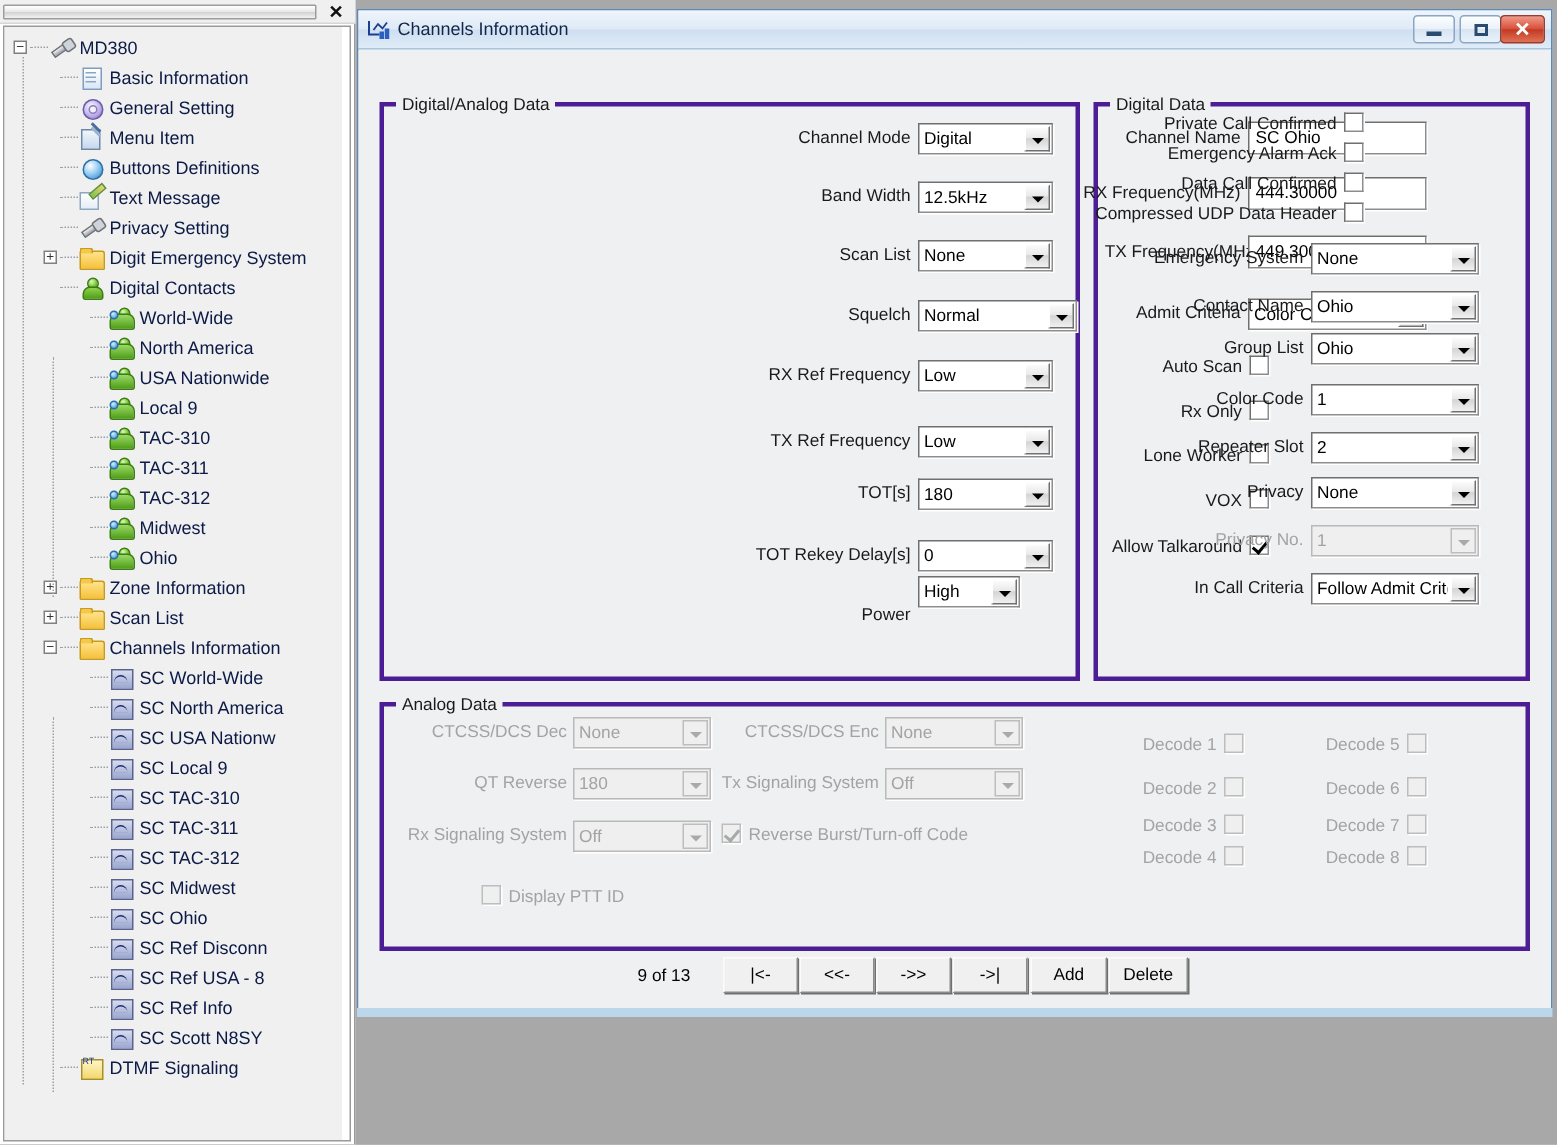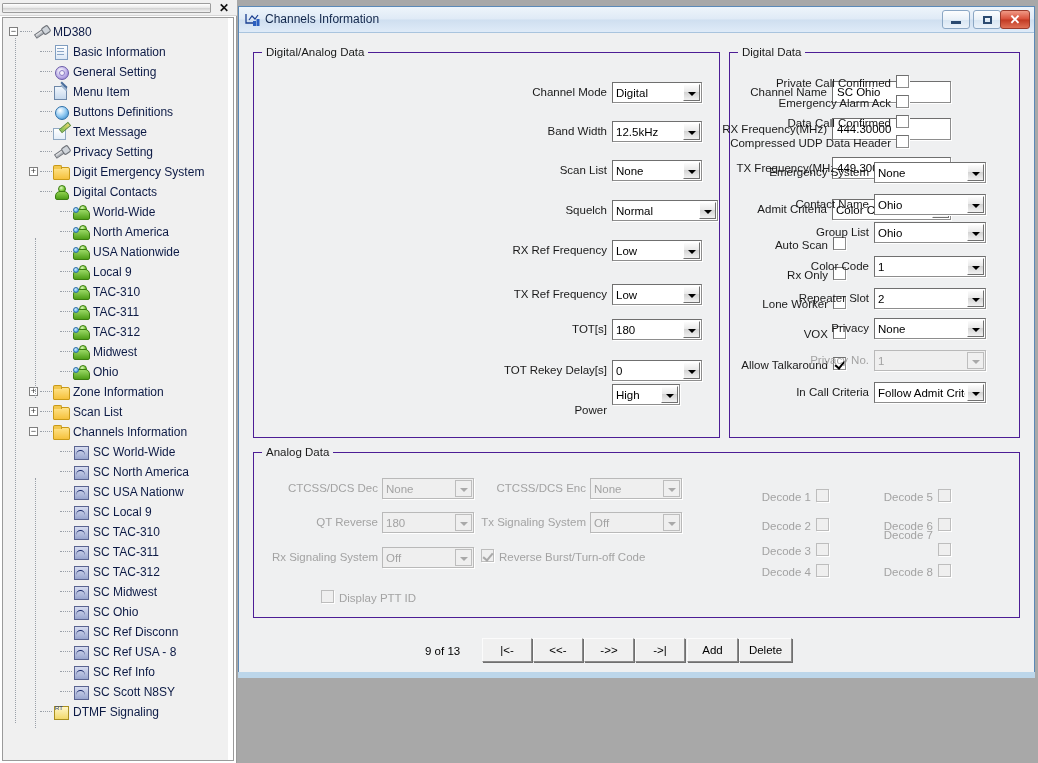--- a/index.html
+++ b/index.html
@@ -228,22 +228,23 @@
   }
   #btn-close .wglyph { color: #fff; font-weight: bold; font-size: 13px; }
   .minbar { width: 10px; height: 3px; background: #2b4a70; margin-top: 6px; }
   .maxbox { width: 9px; height: 8px; border: 2px solid #2b4a70; }
 
   #dlgbody { position: absolute; left: 0; top: 27px; width: 795px; height: 643px; background: #eff0f1; }
 
   
   .gbox {
     position: absolute;
-    border: 1px solid #4c1d95;
+    border: 3px solid #4c1d95;
     background: transparent;
+    margin-top: 16px;
   }
   .glegend {
     position: absolute; top: -7px; left: 8px; padding: 0 4px;
     background: #eff0f1; font-size: 11.5px; color: #1a1a1a;
   }
 
   .lbl {
     position: absolute; font-size: 11.5px; color: #1a1a1a;
     text-align: right; white-space: nowrap; line-height: 14px;
   }
@@ -583,21 +584,21 @@
           <div class="lbl dis" style="right:223px; top:485px;">Decode 2</div>
           <div class="cbox dis" style="left:577px; top:484px;"></div>
           <div class="lbl dis" style="right:223px; top:510px;">Decode 3</div>
           <div class="cbox dis" style="left:577px; top:509px;"></div>
           <div class="lbl dis" style="right:223px; top:531px;">Decode 4</div>
           <div class="cbox dis" style="left:577px; top:530px;"></div>
           <div class="lbl dis" style="right:101px; top:456px;">Decode 5</div>
           <div class="cbox dis" style="left:699px; top:455px;"></div>
           <div class="lbl dis" style="right:101px; top:485px;">Decode 6</div>
           <div class="cbox dis" style="left:699px; top:484px;"></div>
-          <div class="lbl dis" style="right:101px; top:494px;">Decode 7</div>
+          <div class="lbl dis" style="right:101px; top:510px;">Decode 7</div>
           <div class="cbox dis" style="left:699px; top:509px;"></div>
           <div class="lbl dis" style="right:101px; top:531px;">Decode 8</div>
           <div class="cbox dis" style="left:699px; top:530px;"></div>
         </div>
 
       <div id="counter" style="left:186px; top:611px;">9 of 13</div>
       <div id="navbtns">
           <div class="pbtn" style="left:243px; top:604px; width:50px;">
             <div class="btext">|&lt;-</div>
           </div>

